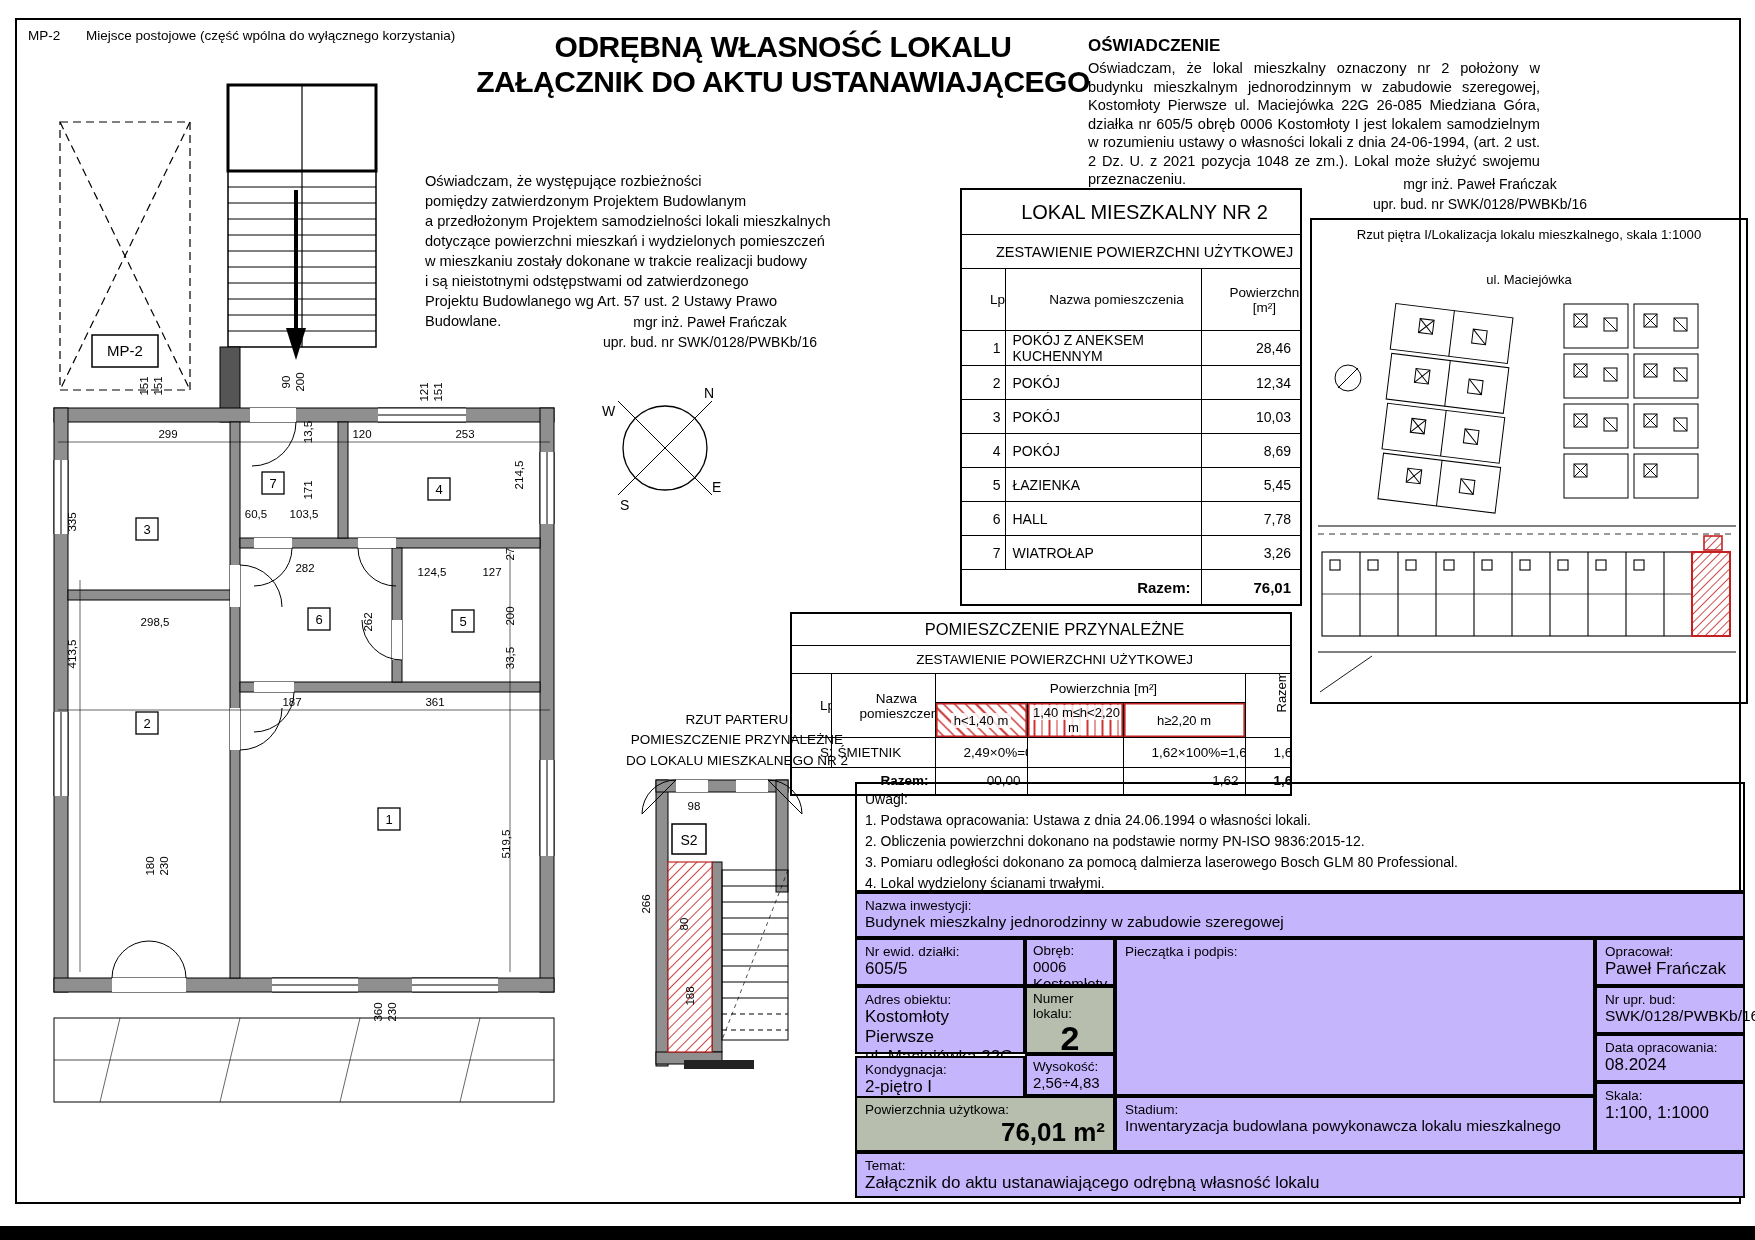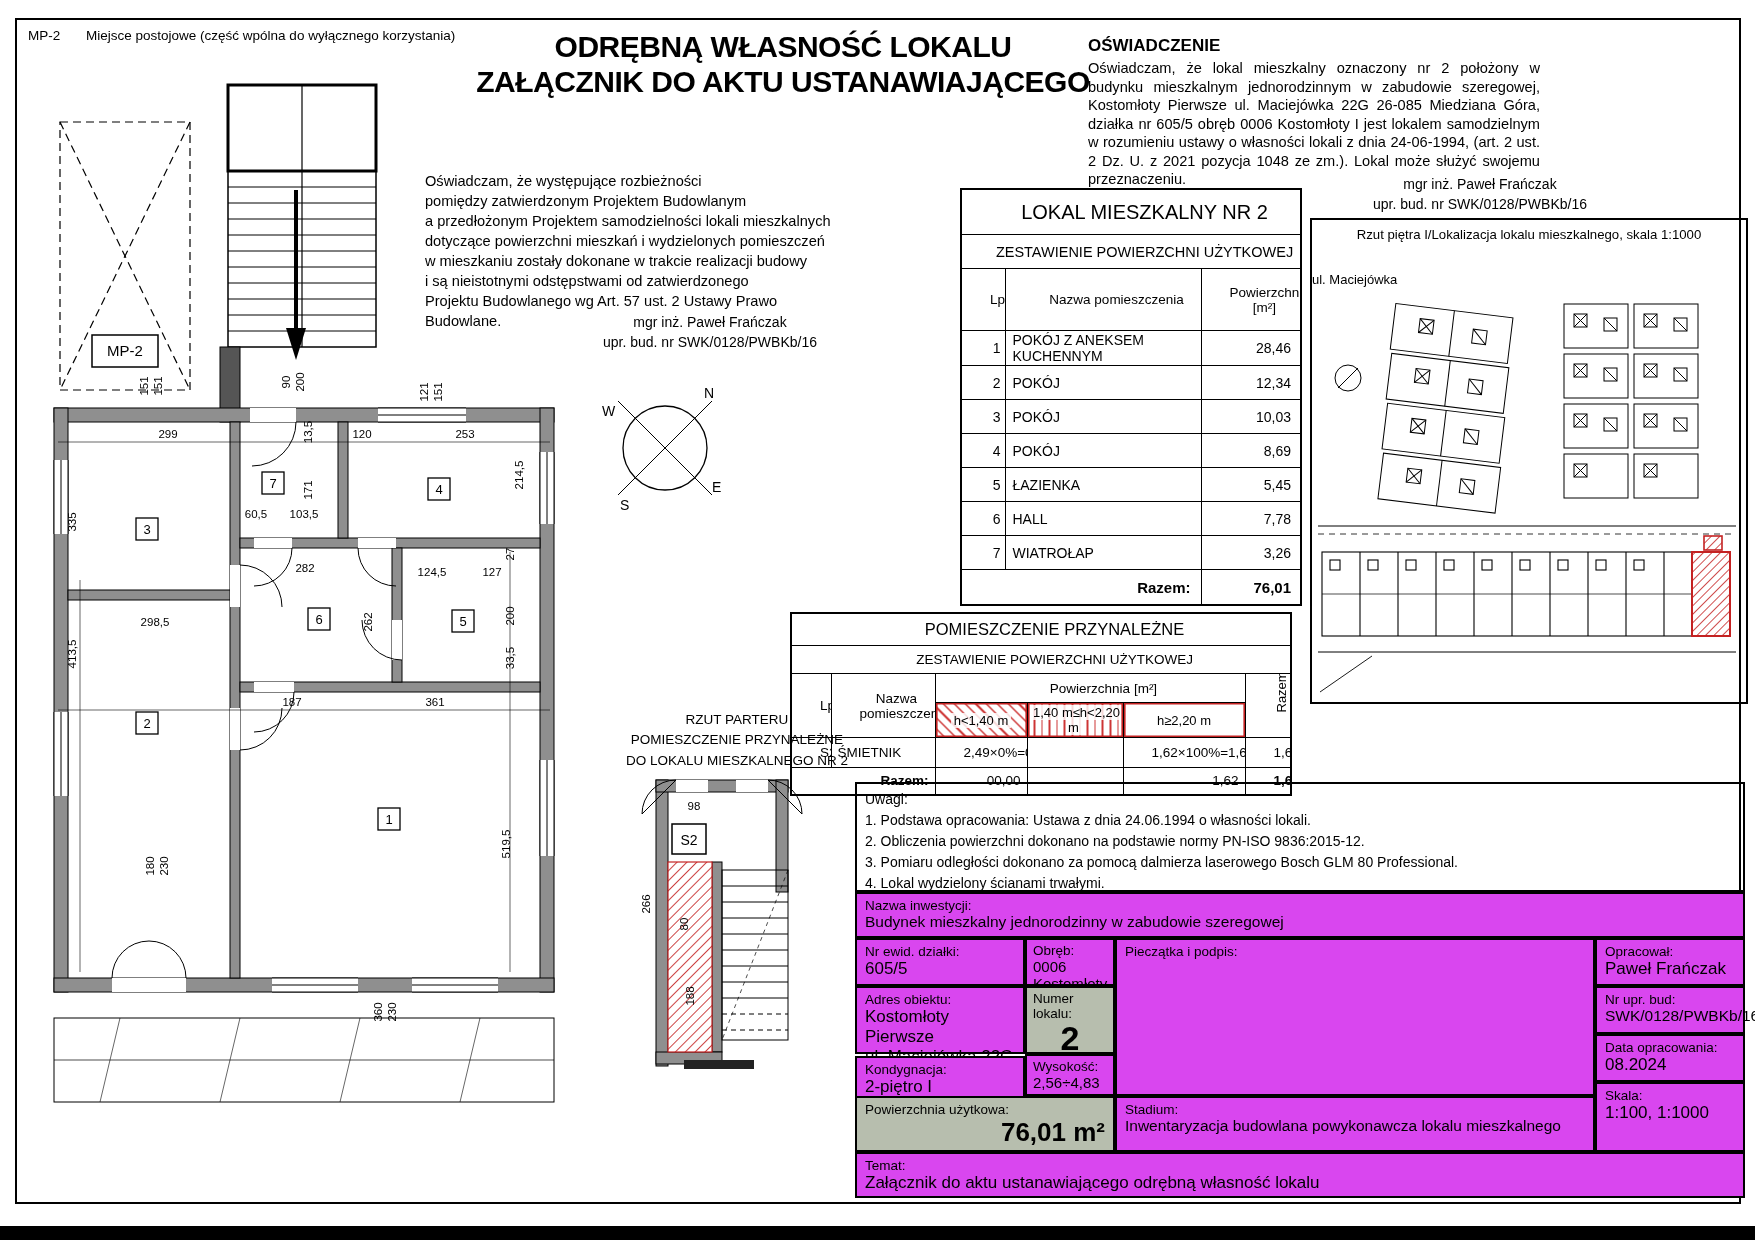--- a/index.html
+++ b/index.html
@@ -52,25 +52,25 @@
   .t2 .vrz  { text-align:center; vertical-align:middle; }
   .t2 .vrz div { transform:rotate(-90deg); width:14px; margin:0 auto; font-size:13px; }
   .t2 tr.d  { height:30px; }
   .t2 tr.z  { height:27px; }
   .t2 .c    { text-align:center; }
   .t2 .rr   { text-align:right; padding-right:6px; }
   .t2 .bold { font-weight:bold; }
 
   .site-panel { left:1310px; top:218px; width:434px; height:482px; border:2px solid #000000; }
   .site-title { position:absolute; left:0; top:7px; width:100%; text-align:center; font-size:13.2px; }
-  .site-street{ position:absolute; left:0; top:52px; width:100%; text-align:left; font-size:13px; }
+  .site-street{ position:absolute; left:0; top:52px; width:100%; text-align:center; font-size:13px; }
 
   .uwagi { left:855px; top:782px; width:890px; height:110px; border:2px solid #000; font-size:14px;
            padding:5px 8px; box-sizing:border-box; line-height:1.5; }
-  .fcell { border:2px solid #000; box-sizing:border-box; padding:4px 8px; background:#d946ef; }
+  .fcell { border:2px solid #000; box-sizing:border-box; padding:4px 8px; background:#c4b5fd; }
   .flabel { font-size:13.5px; }
   .fval   { font-size:17px; }
   .green  { background:#b7beae; }
   .parter-cap { left:612px; top:710px; width:250px; text-align:center; font-size:13.5px; line-height:1.5; }
 
   svg text { font-family:"Liberation Sans", sans-serif; }
   .dim { font-size:11.5px; fill:#000; }
   .roomnum { font-size:13px; fill:#000; }
 </style>
 </head>

